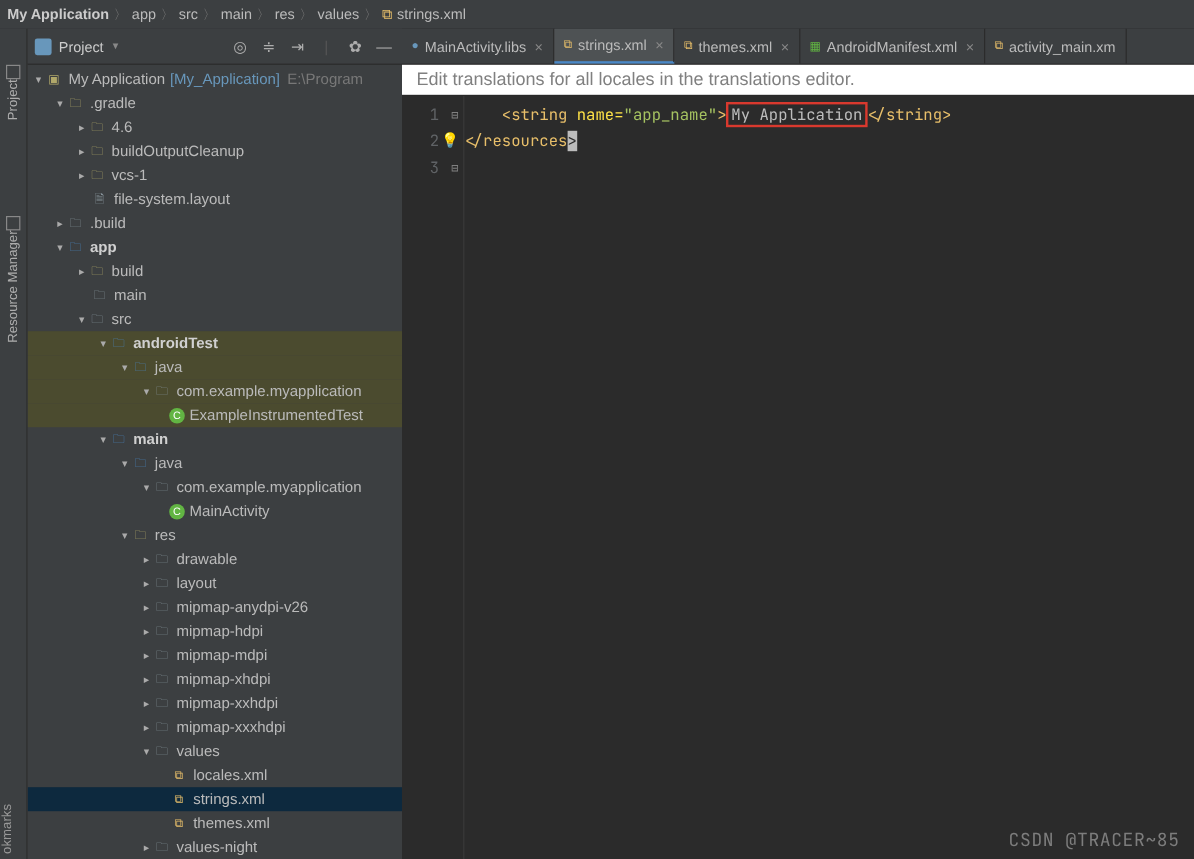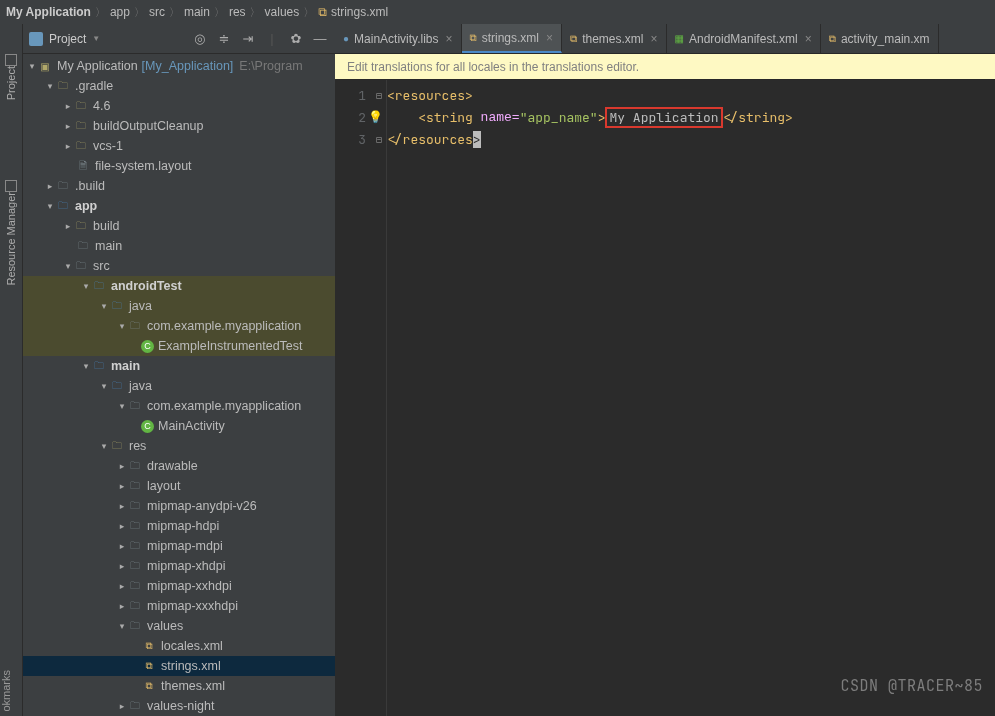--- a/index.html
+++ b/index.html
@@ -63,37 +63,37 @@
     border-right:1px solid #2b2b2b; font-size:12px; cursor:pointer; white-space:nowrap;
   }
   .tab.active { background:#4e5254; border-bottom:2px solid #4a88c7; }
   .tab .close { color:#888; font-size:12px; margin-left:2px; }
   .tab .ti { font-size:10px; }
   .ci-c { color:#6897bb; }
   .ci-x { color:#e8bf6a; }
   .ci-m { color:#62b543; }
   .hint-bar {
     height:26px; display:flex; align-items:center; padding-left:12px;
-    color:#808080; background:#fef9c3; border-bottom:1px solid #282828; font-size:12px;
+    color:#808080; background:#ffffff; border-bottom:1px solid #282828; font-size:15px;
   }
   .code-area { flex:1; display:flex; position:relative; font-family:"JetBrains Mono","Consolas",monospace; font-size:13px; }
   .gutter { width:52px; border-right:1px solid #3a3a3a; padding-top:4px; }
   .gline { height:22px; display:flex; align-items:center; justify-content:flex-end; padding-right:20px; color:#606366; position:relative; }
   .fold { position:absolute; right:4px; color:#808080; font-size:10px; }
   .bulb { position:absolute; right:3px; color:#f0a732; font-size:12px; }
   .code { padding-top:4px; }
   .cl { height:22px; display:flex; align-items:center; white-space:pre; }
   .t-tag { color:#e8bf6a; }
-  .t-attr { color:#f0abfc;font-family:Liberation Mono, monospace; }
+  .t-attr { color:#fde047; }
   .t-str { color:#a5c261; }
   .t-txt { color:#bcbcbc; }
   .cursor-cell { background:#bcbcbc; color:#2b2b2b; }
   .red-box { border:2px solid #d9392e; padding:0 2px; }
   .watermark {
-    position:absolute; right:12px; bottom:20px; color:#7d7d7d; font-size:15px;
+    position:absolute; right:12px; bottom:6px; color:#7d7d7d; font-size:15px;
     letter-spacing:0.5px;
   }
   .bmk {
     position:absolute; left:0; bottom:4px; writing-mode:vertical-rl;
     transform:rotate(180deg); font-size:11px; color:#999;
   }
 </style>
 </head>
 <body>
 
@@ -344,21 +344,20 @@
         <div class="gline">
             <span>2</span>
             <span class="bulb">💡</span>
           </div>
         <div class="gline">
             <span>3</span>
             <span class="fold">⊟</span>
           </div>
       </div>
       <div class="code">
-        <div class="cl"><span class="t-tag">&lt;resources&gt;</span></div>
         <div class="cl"><span>    </span><span class="t-tag">&lt;string </span><span class="t-attr">name=</span><span class="t-str">"app_name"</span><span class="t-tag">&gt;</span><span class="t-txt red-box">My Application</span><span class="t-tag">&lt;/string&gt;</span></div>
         <div class="cl"><span class="t-tag">&lt;/resources</span><span class="cursor-cell">&gt;</span></div>
       </div>
       <div class="watermark">CSDN @TRACER~85</div>
     </div>
   </div>
 </div>
 
 <div class="bmk">okmarks</div>
 

